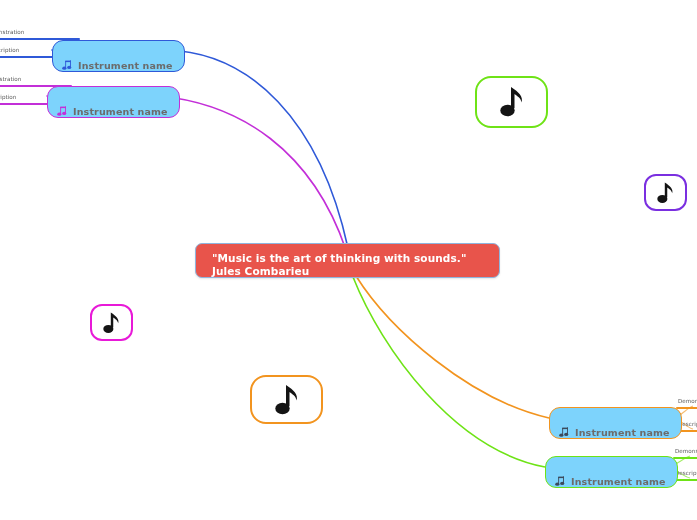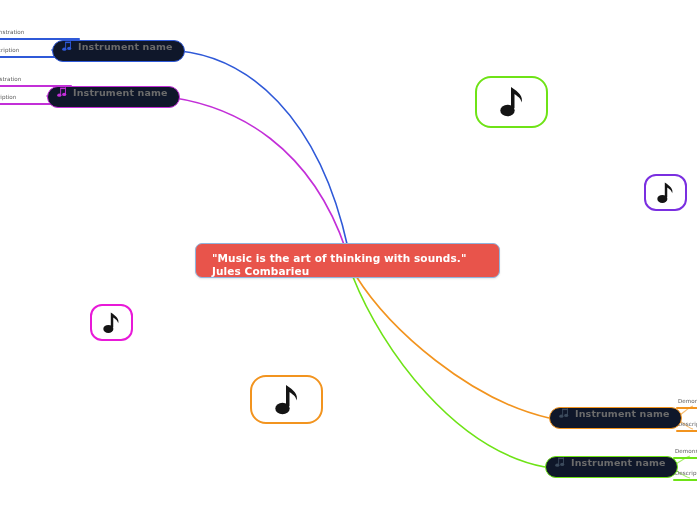--- a/index.html
+++ b/index.html
@@ -45,27 +45,27 @@
     letter-spacing: 0.1px;
     padding: 8px 14px 8px 16px;
     box-shadow: 0 1px 2px rgba(0,0,0,0.10);
   }
 
   
   .inst-node {
     position: absolute;
     box-sizing: border-box;
     display: flex;
-    align-items: flex-start;
+    align-items: flex-end;
     gap: 6px;
-    background: #0f172a;
+    background: #7dd3fc;
     border-width: 1.6px;
     border-style: solid;
     border-radius: 11px;
-    height: 22px;
+    height: 32px;
     padding: 0 11px 0 9px;
     white-space: nowrap;
   }
   .inst-node .label {
     font-size: 9.5px;
     font-weight: bold;
     color: #6b6b6b;
     letter-spacing: 0.15px;
   }
   .inst-node .note-mini {

